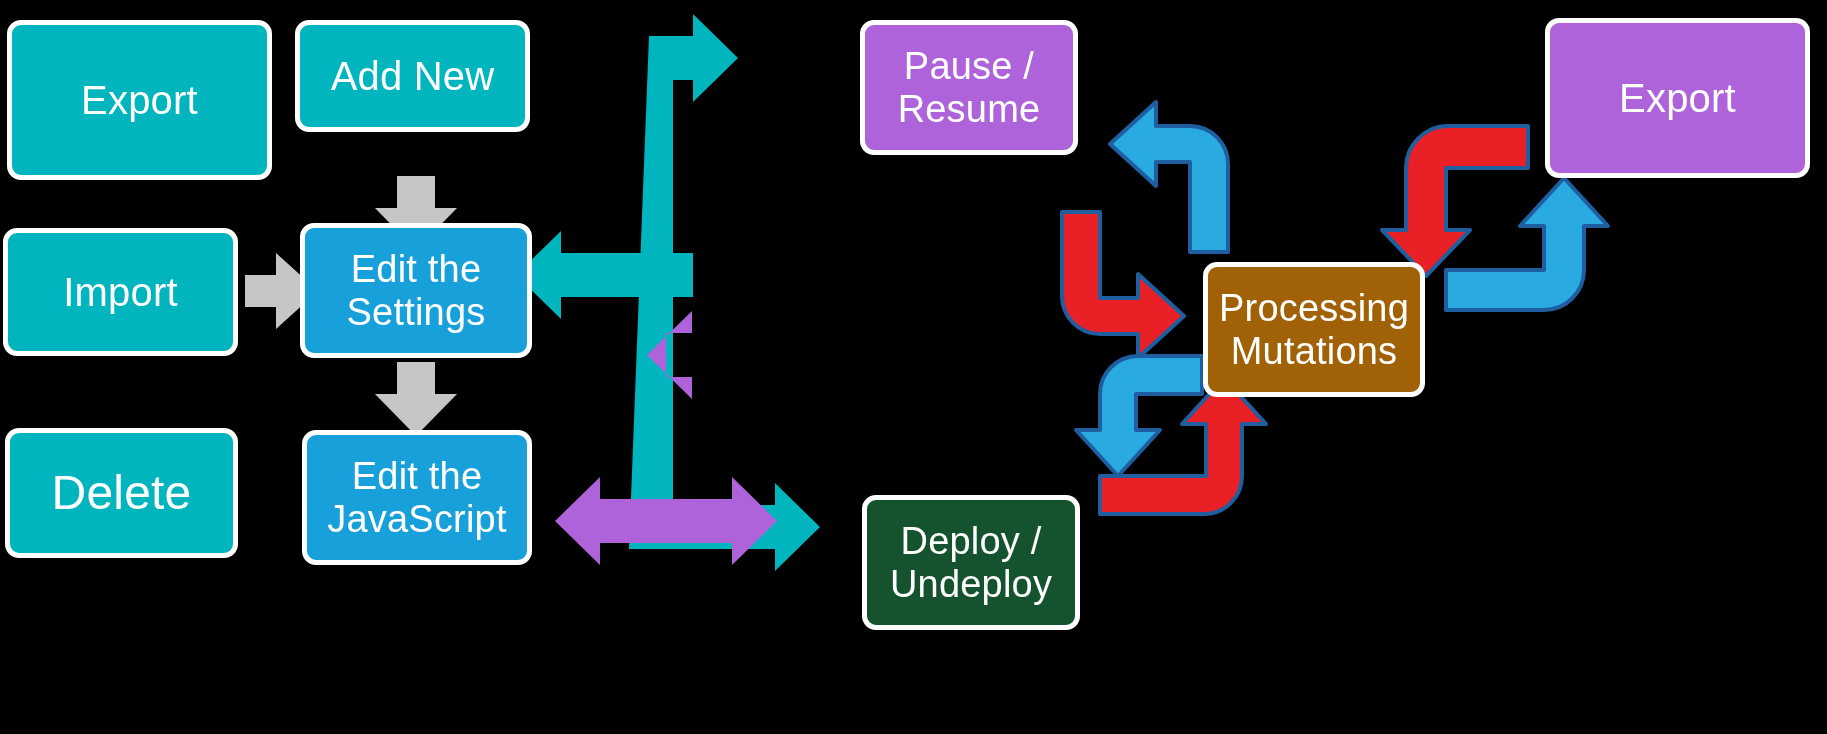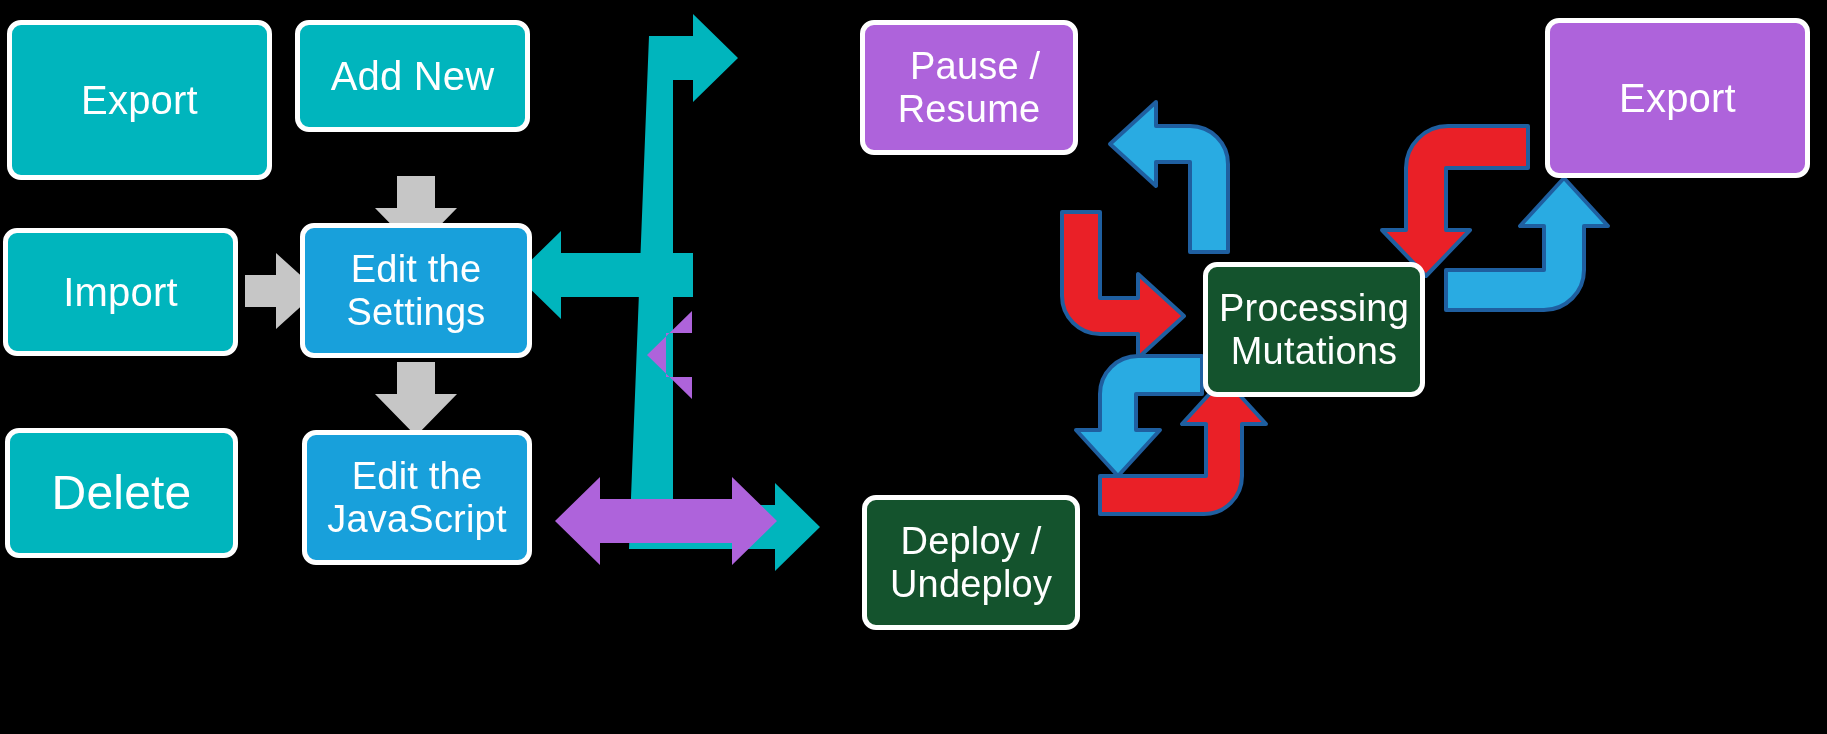--- a/index.html
+++ b/index.html
@@ -195,22 +195,22 @@
 
   <div id="nodes">
       <div class="node" style="left: 7px; top: 20px; width: 265px; height: 160px; font-size: 40px; background: rgb(0, 181, 189);">Export</div>
       <div class="node" style="left: 295px; top: 20px; width: 235px; height: 112px; font-size: 40px; background: rgb(0, 181, 189);">Add New</div>
       <div class="node" style="left: 3px; top: 228px; width: 235px; height: 128px; font-size: 40px; background: rgb(0, 181, 189); text-align: right;">Import</div>
       <div class="node" style="left: 300px; top: 223px; width: 232px; height: 135px; font-size: 38px; background: rgb(24, 160, 219);">Edit the
 Settings</div>
       <div class="node" style="left: 5px; top: 428px; width: 233px; height: 130px; font-size: 48px; background: rgb(0, 181, 189);">Delete</div>
       <div class="node" style="left: 302px; top: 430px; width: 230px; height: 135px; font-size: 38px; background: rgb(24, 160, 219);">Edit the
 JavaScript</div>
-      <div class="node" style="left: 860px; top: 20px; width: 218px; height: 135px; font-size: 38px; background: rgb(174, 99, 219); text-align: right;">Pause /
+      <div class="node" style="left: 860px; top: 20px; width: 218px; height: 135px; font-size: 38px; background: rgb(174, 99, 219);">Pause /
 Resume</div>
       <div class="node" style="left: 862px; top: 495px; width: 218px; height: 135px; font-size: 38px; background: #14532d;">Deploy /
 Undeploy</div>
-      <div class="node" style="left: 1203px; top: 262px; width: 222px; height: 135px; font-size: 38px; background: #14532d;">Processing
+      <div class="node" style="left: 1203px; top: 262px; width: 222px; height: 135px; font-size: 38px; background: #a16207;">Processing
 Mutations</div>
       <div class="node" style="left: 1545px; top: 18px; width: 265px; height: 160px; font-size: 40px; background: rgb(174, 99, 219);">Export</div>
     </div>
 
 </div>
 
 </body></html>

